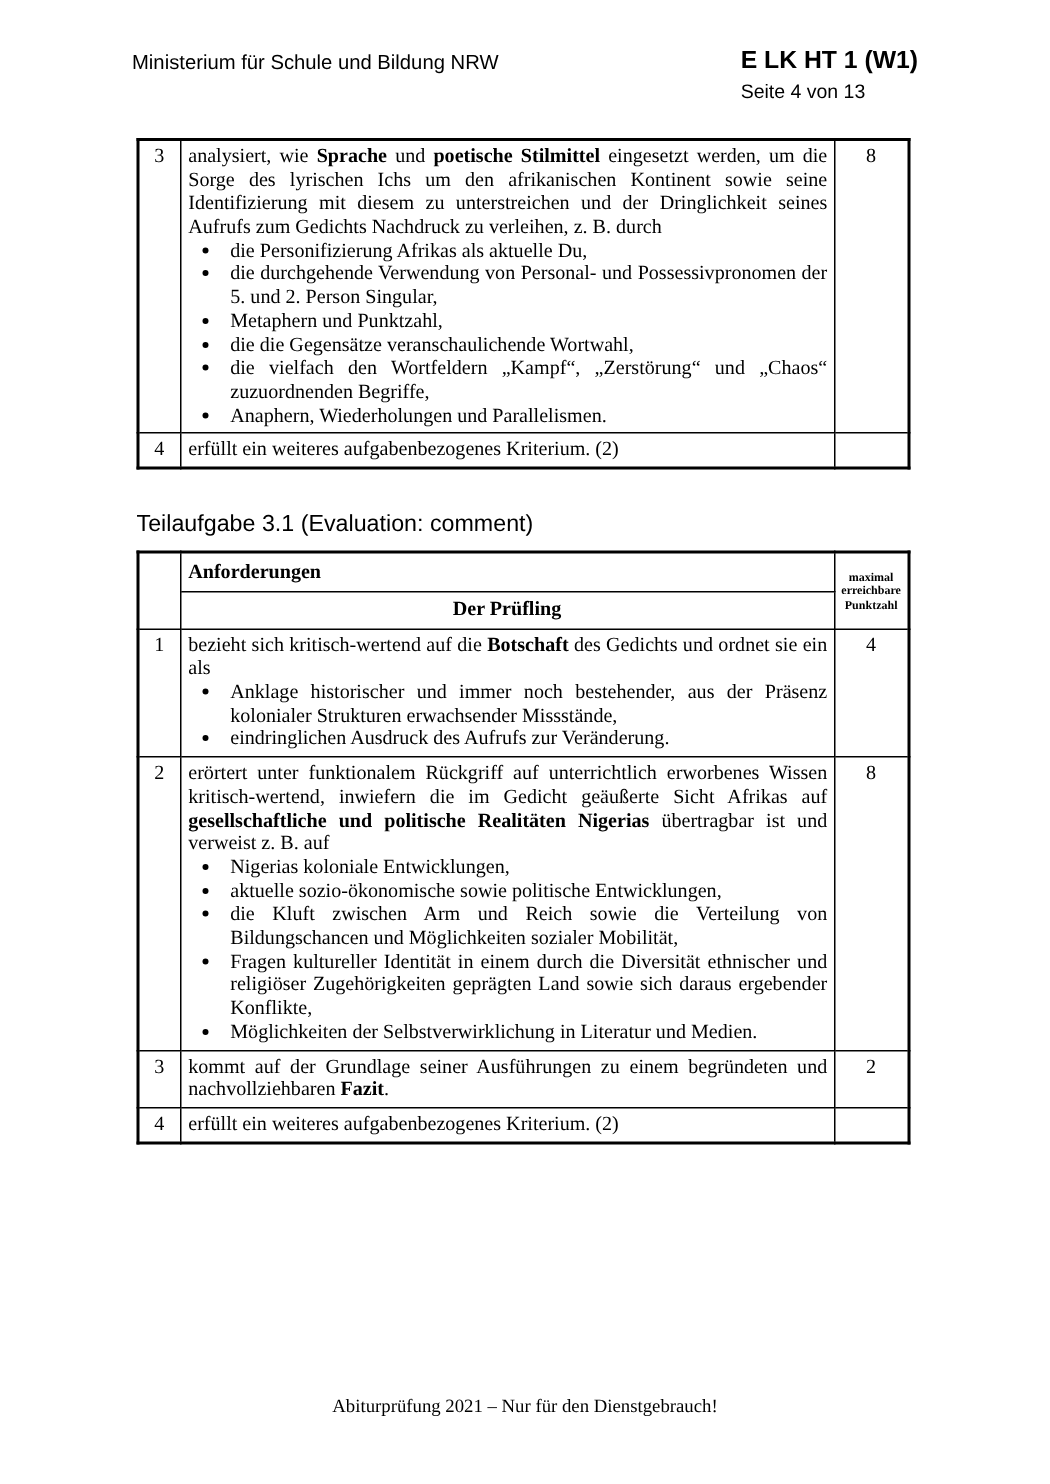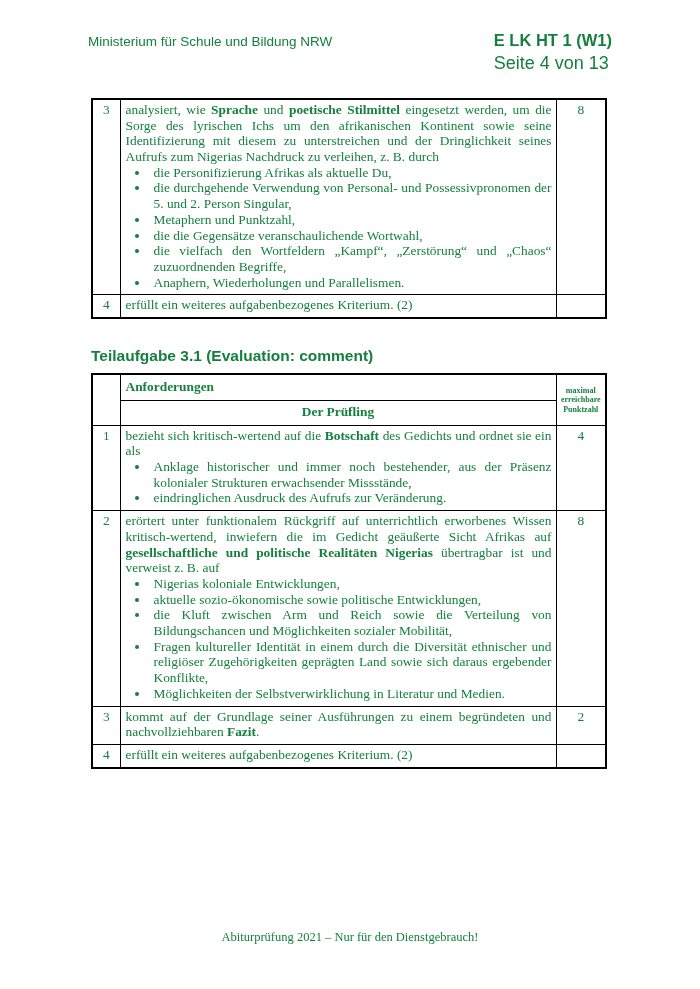--- a/index.html
+++ b/index.html
@@ -2,38 +2,38 @@
 <html><head>
 <meta charset="utf-8">
 <style>
   * { margin: 0; padding: 0; box-sizing: border-box; }
   html, body { background: #ffffff; }
   .page {
     position: relative;
     width: 700px;
     height: 989px;
     background: #ffffff;
-    color: #15803d;
+    color: #000000;
     font-family: "Liberation Serif", serif;
     overflow: hidden;
   }
   .content { margin: 0 88px; }
 
   
   .doc-header {
     display: flex;
     justify-content: space-between;
     align-items: flex-start;
     padding-top: 31px;
     font-family: "Liberation Sans", sans-serif;
   }
   .ministry { font-size: 13.5px; line-height: 1.2; padding-top: 3px; }
   .header-right { }
   .exam-code { font-size: 16.5px; font-weight: bold; line-height: 1.15; }
-  .page-number { font-size: 18px; margin-top: 3px; }
+  .page-number { font-size: 13px; margin-top: 3px; }
 
   
   table.rubric {
     border-collapse: collapse;
     table-layout: fixed;
     width: 516px;
     margin-left: 3px;
     border: 2px solid #000;
   }
   table.rubric td {
@@ -88,21 +88,21 @@
     line-height: 9.5px !important;
     text-align: center;
     vertical-align: middle !important;
     padding: 2px 3px;
   }
   td.empty-head { width: 28px; }
 
   
   .section-heading {
     font-family: "Liberation Sans", sans-serif;
-    font-weight: bold;
+    font-weight: normal;
     font-size: 15.5px;
     margin: 28px 0 8px 3px;
   }
 
   
   .doc-footer {
     position: absolute;
     left: 0;
     right: 0;
     bottom: 44px;
@@ -129,21 +129,21 @@
     <table class="rubric t1">
       <colgroup>
         <col style="width:28px">
           <col>
           <col style="width:50px">
       </colgroup>
       <tbody>
           <tr>
             <td class="num">3</td>
             <td class="text">
-              <p class="intro"><span>analysiert, wie </span><b>Sprache</b><span> und </span><b>poetische Stilmittel</b><span> eingesetzt werden, um die Sorge des lyrischen Ichs um den afrikanischen Kontinent sowie seine Identifizierung mit diesem zu unterstreichen und der Dringlichkeit seines Aufrufs zum Nigerias Nachdruck zu verleihen, z. B. durch</span></p>
+              <p class="intro"><span>analysiert, wie </span><b>Sprache</b><span> und </span><b>poetische Stilmittel</b><span> eingesetzt werden, um die Sorge des lyrischen Ichs um den afrikanischen Kontinent sowie seine Identifizierung mit diesem zu unterstreichen und der Dringlichkeit seines Aufrufs zum Gedichts Nachdruck zu verleihen, z. B. durch</span></p>
               <ul>
                 <li>die Personifizierung Afrikas als aktuelle Du,</li>
                 <li>die durchgehende Verwendung von Personal- und Possessivpronomen der 5. und 2. Person Singular,</li>
                 <li>Metaphern und Punktzahl,</li>
                 <li>die die Gegensätze veranschaulichende Wortwahl,</li>
                 <li>die vielfach den Wortfeldern „Kampf“, „Zerstörung“ und „Chaos“ zuzuordnenden Begriffe,</li>
                 <li>Anaphern, Wiederholungen und Parallelismen.</li>
               </ul>
             </td>
             <td class="pts">8</td>

